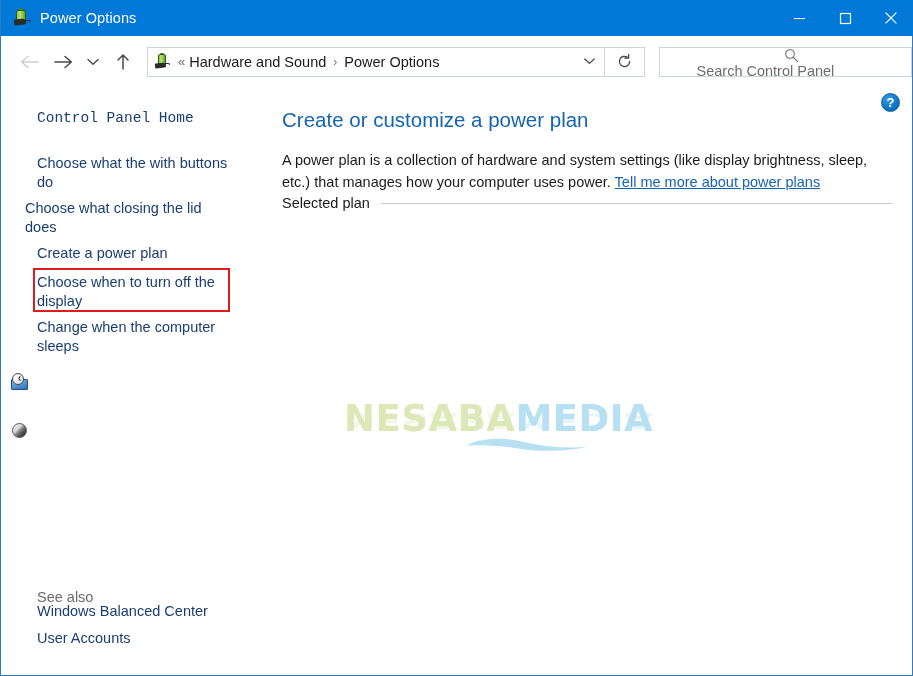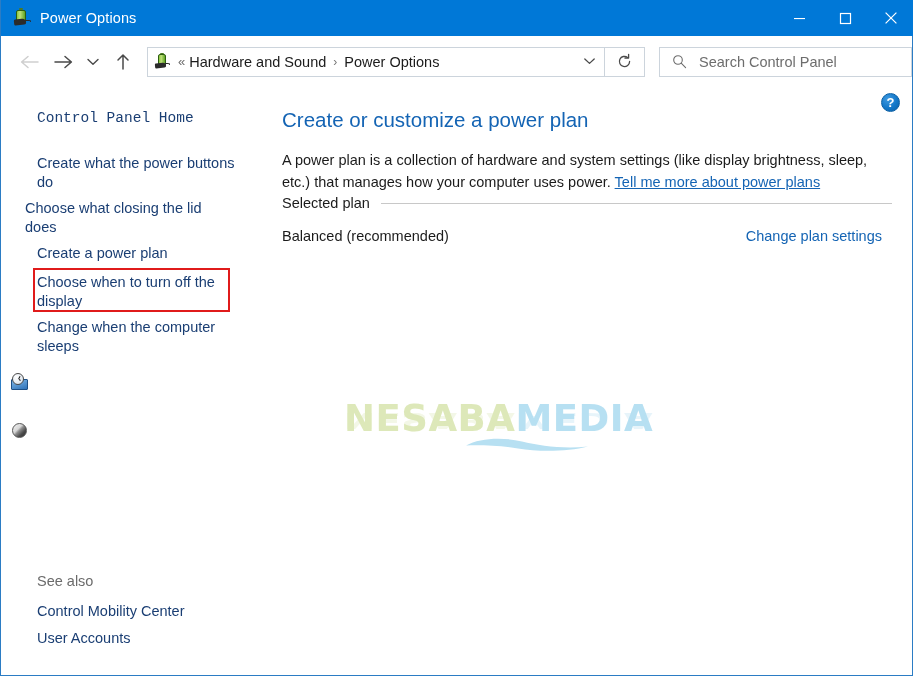--- a/index.html
+++ b/index.html
@@ -160,20 +160,21 @@
     display: flex; align-items: center; justify-content: center;
     cursor: default;
   }
   .searchbox {
     margin-left: 14px;
     width: 255px; height: 30px;
     border: 1px solid #ccd4dc;
     background: #ffffff;
     display: flex;
     align-items: center;
+    flex-direction: column;
   }
   .search-ico { margin-left: 12px; flex: 0 0 auto; display: flex; }
   .search-input {
     border: none;
     outline: none;
     background: transparent;
     font-family: "Liberation Sans", sans-serif;
     font-size: 14.5px;
     color: #6d6d6d;
     margin-left: 12px;
@@ -283,20 +284,21 @@
     border: 2px solid #e01b1b;
     pointer-events: none;
   }
 
   
   .see-also-label {
     position: absolute;
     font-size: 14.5px;
     color: #6b6b6b;
     cursor: default;
+    margin-top: 16px;
   }
 
   
   .main {
     position: absolute;
     left: 270px; top: 0;
     width: 641px;
     height: 587px;
   }
   .page-title {
@@ -502,21 +504,21 @@
   </div>
 
   <div class="content">
 
     <div class="help-btn">?</div>
 
     <div class="sidebar">
 
       <div class="side-link" style="left:36px; top:22px; width:210px;font-family:Liberation Mono, monospace;">Control Panel Home</div>
 
-      <div class="side-link" style="left:36px; top:67px;">Create what the power buttons do</div>
+      <div class="side-link" style="left:36px; top:67px;">Choose what the with buttons do</div>
 
       <div class="side-link" style="left:24px; top:112px;">Choose what closing the lid does</div>
 
       <div class="side-link" style="left:36px; top:157px;">Create a power plan</div>
 
       <div class="side-icon" style="left:10px; top:286px;">
         <div class="clock-icon">
           <div class="scr"></div>
           <div class="face">
             <div class="hand-h"></div>
@@ -529,40 +531,36 @@
 
       <div class="side-icon" style="left:10px; top:335px;">
         <div class="moon-icon">
             <div class="ball"></div>
           </div>
       </div>
       <div class="side-link" style="left:36px; top:231px;">Change when the computer sleeps</div>
 
       <div class="see-also-label" style="left:36px; top:486px;">See also</div>
 
-      <div class="side-link" style="left:36px; top:515px; width:220px;">Control Mobility Center</div>
+      <div class="side-link" style="left:36px; top:515px; width:220px;">Windows Balanced Center</div>
 
       <div class="side-link" style="left:36px; top:542px; width:220px;">User Accounts</div>
     </div>
 
     <div class="main">
 
       <div class="page-title">Create or customize a power plan</div>
 
       <div class="desc"><span>A power plan is a collection of hardware and system settings (like display brightness, sleep, etc.) that manages how your computer uses power. </span><span class="inline-link">Tell me more about power plans</span></div>
 
       <div class="group-row">
         <span class="group-label">Selected plan</span>
         <span class="group-rule"></span>
       </div>
 
-      <div class="plan-row">
-        <span class="plan-name">Balanced (recommended)</span>
-        <span class="plan-action">Change plan settings</span>
-      </div>
 
     </div>
 
     <div class="watermark">
       <div class="wm-text"><span class="wm-a">NESABA</span><span class="wm-b">MEDIA</span></div>
       <div class="wm-text wm-reflect"><span class="wm-a">NESABA</span><span class="wm-b">MEDIA</span></div>
       <svg class="wm-swoosh" viewBox="0 0 126 17">
         <path d="M2 9.5 C16 1.5, 40 1.0, 58 5.5 C76 10, 100 13, 124 10.5 C104 15.5, 76 16.2, 54 12.5 C36 9.5, 16 9, 2 9.5 Z" fill="#b7e0f2"></path>
       </svg>
     </div>

